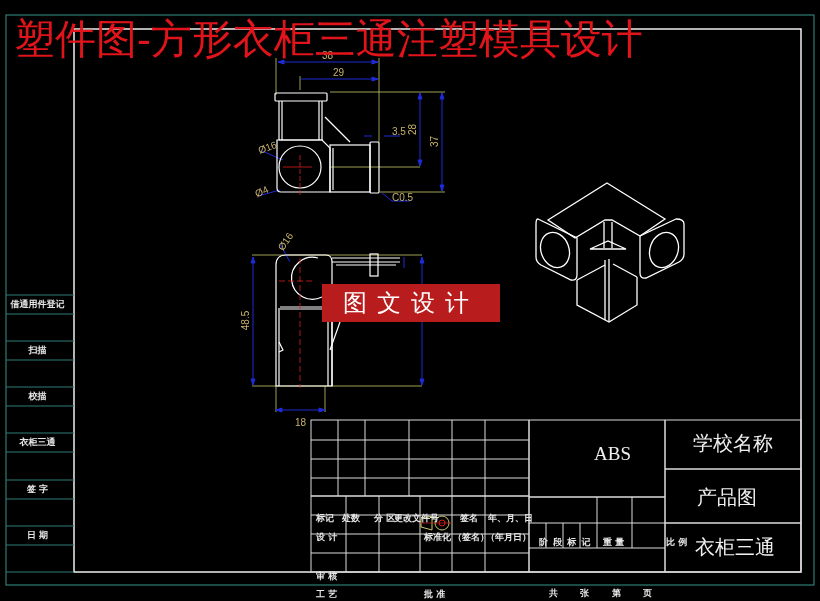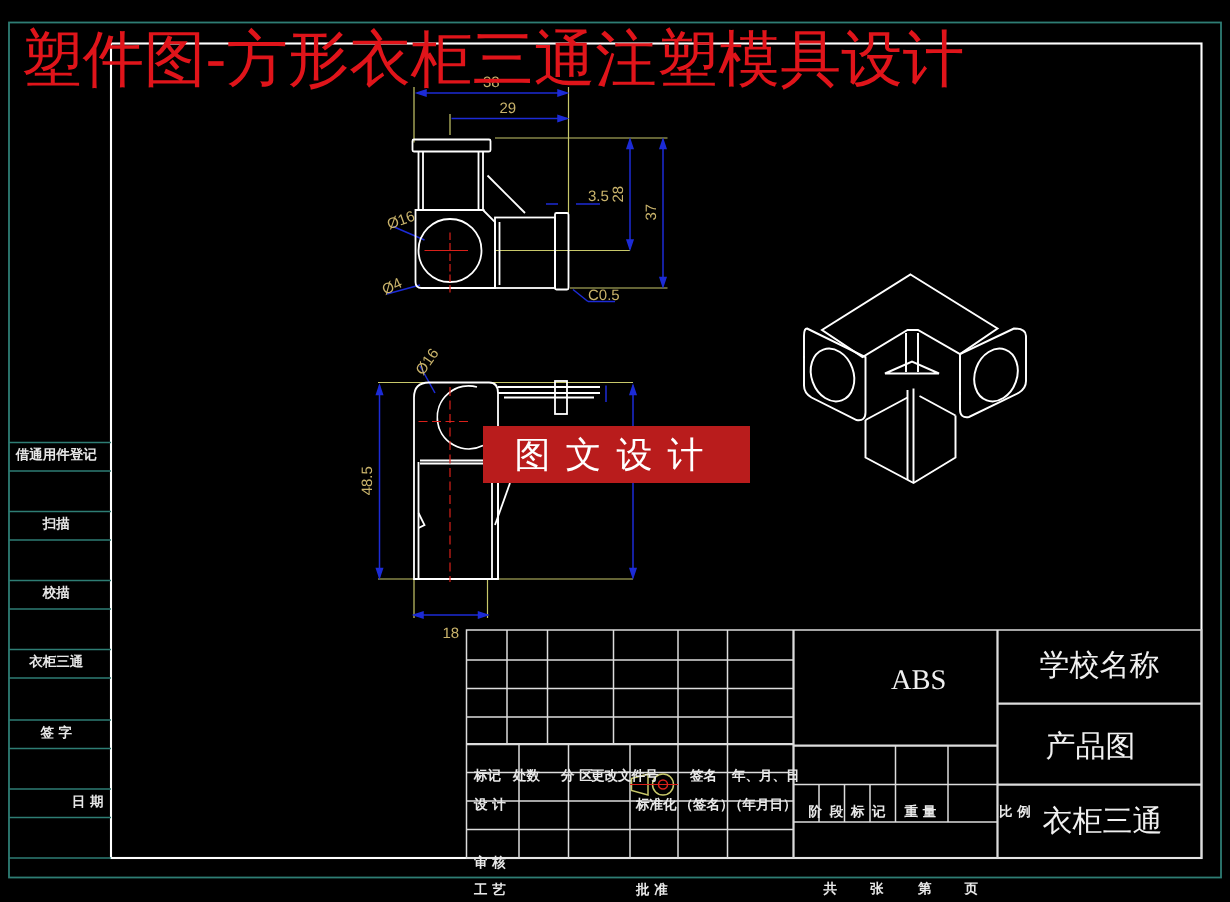--- a/index.html
+++ b/index.html
@@ -218,21 +218,21 @@
 
 <div class="title">塑件图-方形衣柜三通注塑模具设计</div>
 
 <div class="watermark">图文设计</div>
 
 <div class="side-label" style="top:295px;">借通用件登记</div>
 <div class="side-label" style="top:341px;">扫描</div>
 <div class="side-label" style="top:387px;">校描</div>
 <div class="side-label" style="top:433px;">衣柜三通</div>
 <div class="side-label" style="top:480px;text-align:center;">签  字</div>
-<div class="side-label" style="top:526px;text-align:right;">日  期</div>
+<div class="side-label" style="top:526px;">日  期</div>
 
 <div class="dim" style="left:322px;top:50px;">38</div>
 <div class="dim" style="left:333px;top:67px;">29</div>
 <div class="dim" style="left:392px;top:126px;">3.5</div>
 <div class="dim rot" style="left:407px;top:124px;">28</div>
 <div class="dim rot" style="left:429px;top:136px;">37</div>
 <div class="dim" style="left:258px;top:142px;transform:rotate(-20deg);">Ø16</div>
 <div class="dim" style="left:255px;top:186px;transform:rotate(-25deg);">Ø4</div>
 <div class="dim" style="left:392px;top:192px;">C0.5</div>
 

